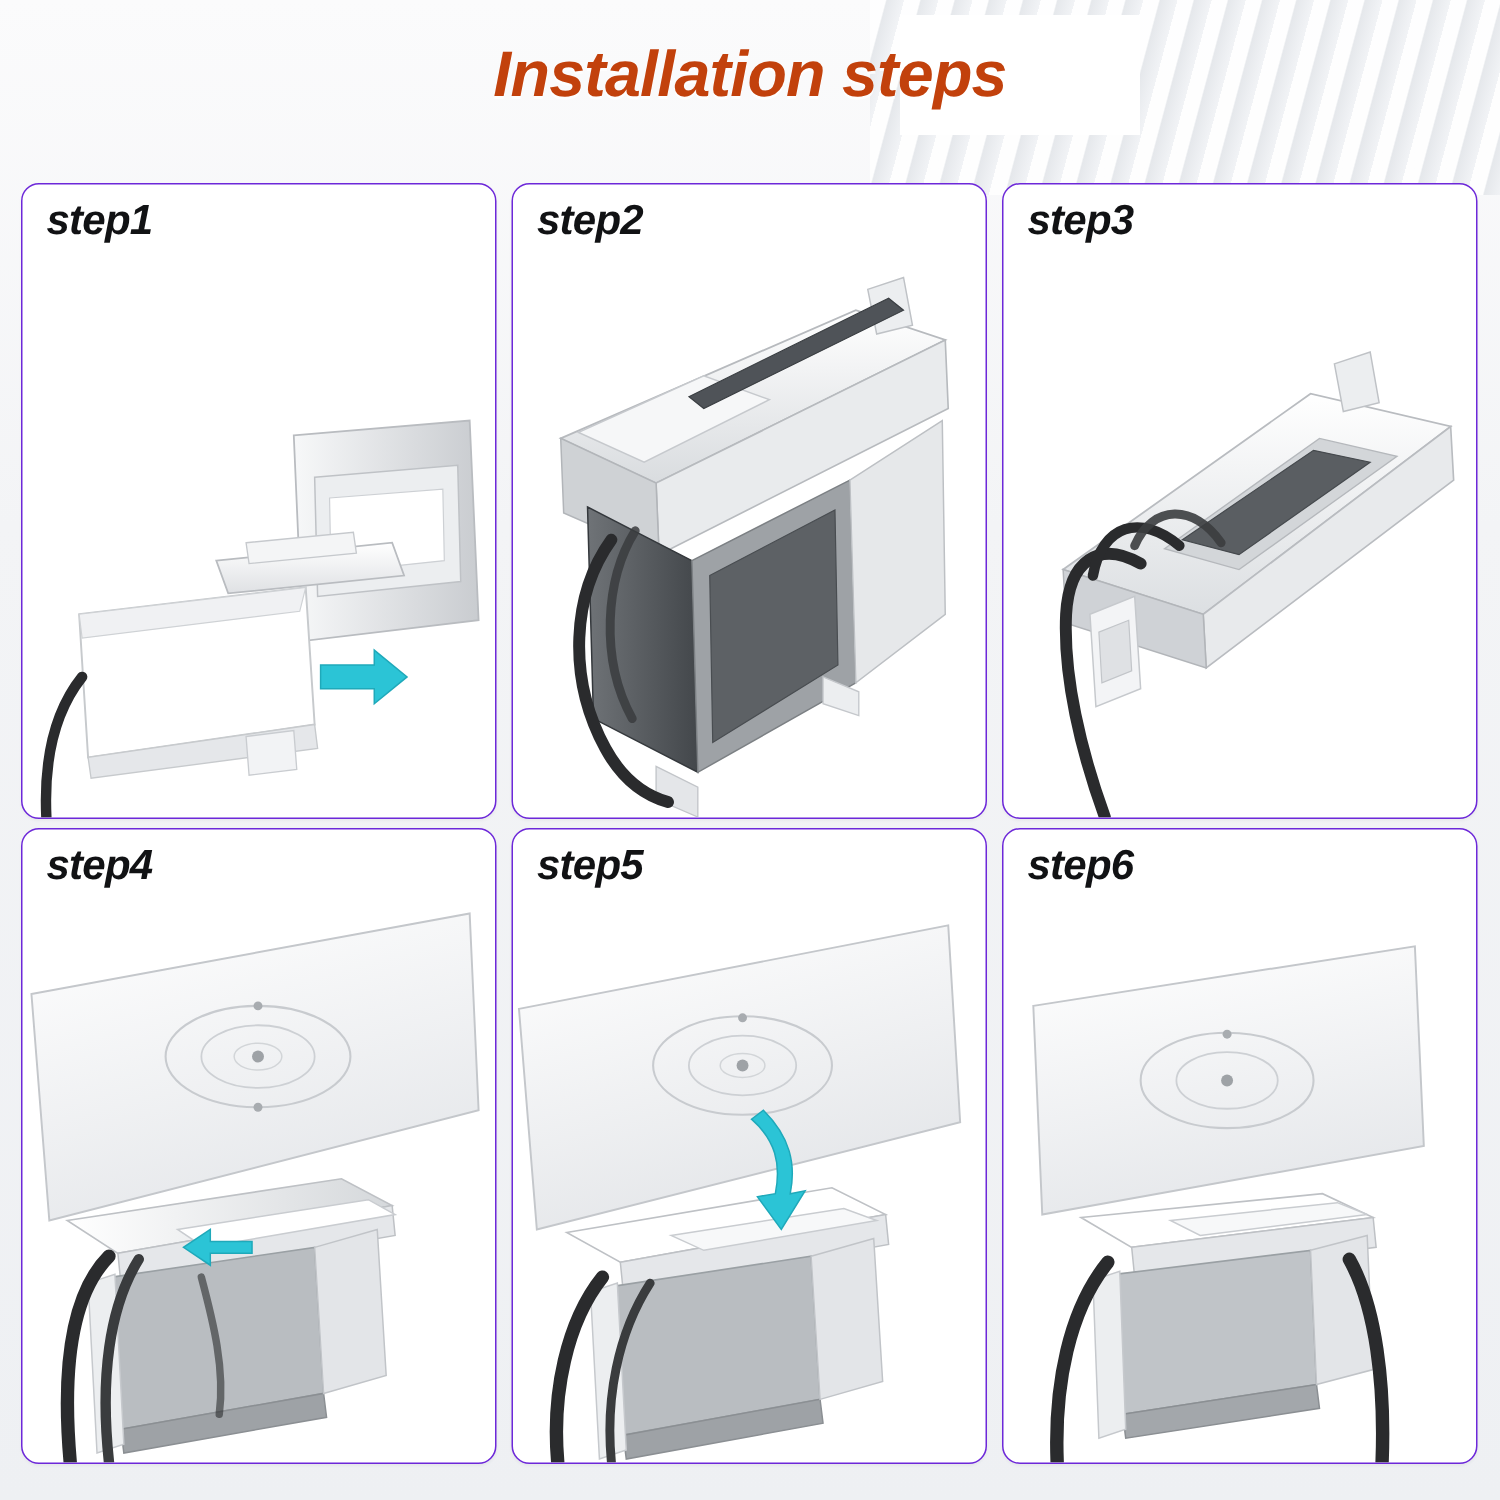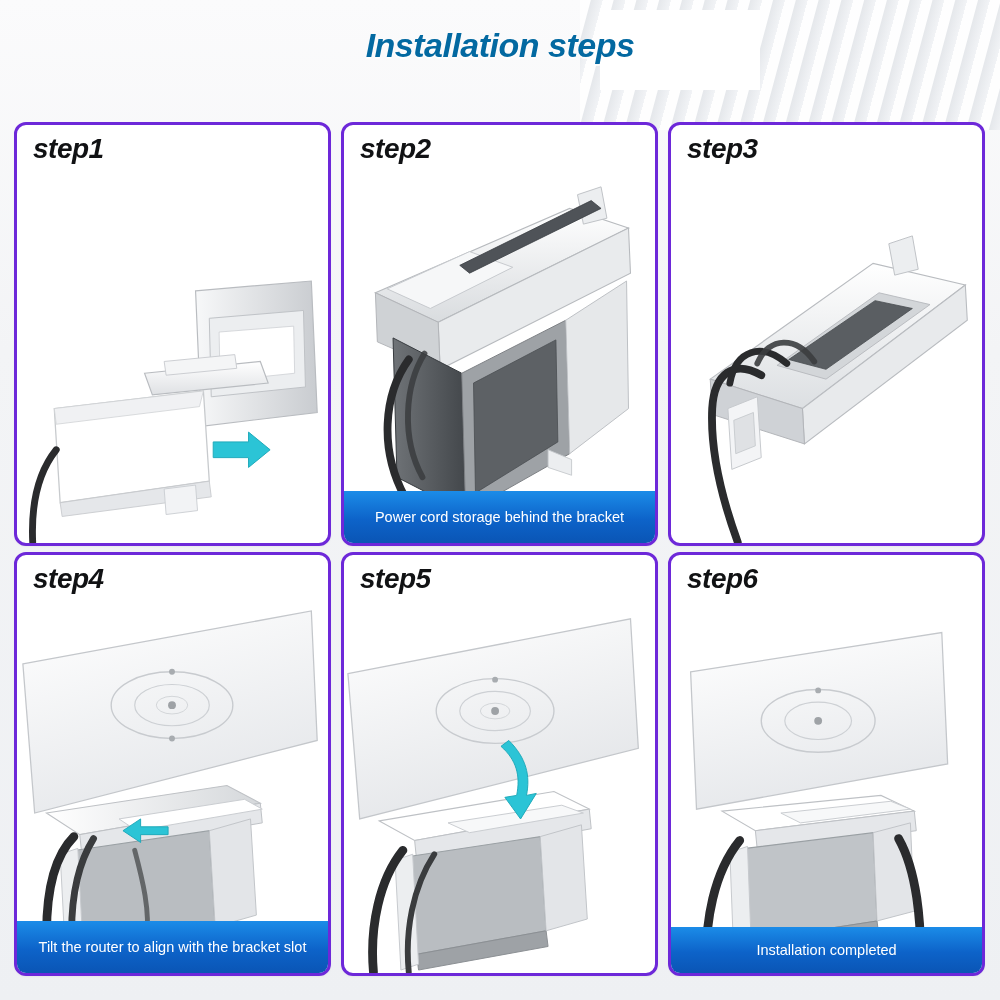--- a/index.html
+++ b/index.html
@@ -53,45 +53,45 @@
     width: 1000px;
     height: 1000px;
   }
 
   .title {
     position: absolute;
     left: 0;
     right: 0;
     top: 26px;
     text-align: center;
-    font-size: 34px;
+    font-size: 43px;
     font-weight: bold;
     font-style: italic;
     letter-spacing: -0.5px;
-    color: #0369a1;
+    color: #c2410c;
     text-shadow: 0 2px 0 rgba(255,255,255,0.8);
     z-index: 3;
   }
 
   .grid {
     position: absolute;
     left: 14px;
     top: 122px;
     width: 972px;
     display: grid;
     grid-template-columns: repeat(3, 317px);
     grid-template-rows: 424px 424px;
     column-gap: 10px;
     row-gap: 6px;
   }
 
   .card {
     position: relative;
     background: #ffffff;
-    border: 3px solid #6d28d9;
+    border: 1px solid #6d28d9;
     border-radius: 12px;
     overflow: hidden;
     box-shadow: 0 1px 2px rgba(0,0,0,0.04);
   }
 
   .step-label {
     position: absolute;
     left: 16px;
     top: 8px;
     font-size: 28px;
@@ -210,21 +210,20 @@
 
           <path d="M226 198 L288 158 L290 288 L230 334 Z" fill="#e6e8ea" stroke="#bdc0c4" stroke-width="1"></path>
 
           <path d="M96 390 L124 404 L124 424 L96 412 Z" fill="#e4e6e9" stroke="#c2c5c9" stroke-width="0.9"></path>
           <path d="M208 330 L232 340 L232 356 L208 348 Z" fill="#eceef0" stroke="#c4c7cb" stroke-width="0.9"></path>
 
           <path d="M66 238 C40 274 36 330 62 378 C74 400 90 410 104 414" stroke="#2a2b2d" stroke-width="8" fill="none" stroke-linecap="round"></path>
           <path d="M82 232 C62 264 58 318 80 358" stroke="#3a3c3e" stroke-width="6" fill="none" stroke-linecap="round" opacity="0.85"></path>
         </svg>
       </div>
-      <div class="caption two-line">Power cord storage behind the bracket</div>
     </div>
 
     <div class="card">
       <div class="step-label">step3</div>
       <div class="art">
         <svg viewBox="0 0 317 424" xmlns="http://www.w3.org/2000/svg">
           <defs>
             <linearGradient id="g3a" x1="0" y1="0" x2="0" y2="1">
               <stop offset="0%" stop-color="#ffffff"></stop>
                 <stop offset="100%" stop-color="#dcdfe2"></stop>
@@ -286,21 +285,20 @@
 
           <g>
             <path d="M154 276 L126 276 L126 268 L108 280 L126 292 L126 284 L154 284 Z" fill="#2bc4d6" stroke="#1fa9ba" stroke-width="1"></path>
           </g>
 
           <path d="M58 286 C34 310 26 356 32 424" stroke="#2a2b2d" stroke-width="9" fill="none" stroke-linecap="round"></path>
           <path d="M78 288 C58 320 52 368 58 424" stroke="#3a3c3e" stroke-width="7" fill="none" stroke-linecap="round"></path>
           <path d="M120 300 C128 330 136 362 132 392" stroke="#2a2b2d" stroke-width="5" fill="none" stroke-linecap="round" opacity="0.6"></path>
         </svg>
       </div>
-      <div class="caption two-line">Tilt the router to align with the bracket slot</div>
     </div>
 
     <div class="card">
       <div class="step-label">step5</div>
       <div class="art">
         <svg viewBox="0 0 317 424" xmlns="http://www.w3.org/2000/svg">
           <defs>
             <linearGradient id="g5a" x1="0" y1="0" x2="0.4" y2="1">
               <stop offset="0%" stop-color="#ffffff"></stop>
                 <stop offset="100%" stop-color="#e4e6e9"></stop>
@@ -356,17 +354,16 @@
 
           <path d="M76 298 L206 282 L210 372 L80 392 Z" fill="#c0c4c8" stroke="#9aa0a4" stroke-width="1.1"></path>
           <path d="M80 392 L210 372 L212 388 L82 408 Z" fill="#a3a7ab" stroke="#8b8f93" stroke-width="1"></path>
           <path d="M206 282 L244 272 L248 362 L210 372 Z" fill="#e3e5e8" stroke="#c1c4c8" stroke-width="1"></path>
           <path d="M60 302 L78 296 L82 402 L64 408 Z" fill="#eceef0" stroke="#c6c9cd" stroke-width="1"></path>
 
           <path d="M70 290 C44 322 34 372 36 424" stroke="#2a2b2d" stroke-width="9" fill="none" stroke-linecap="round"></path>
           <path d="M232 288 C250 320 256 372 254 424" stroke="#2a2b2d" stroke-width="9" fill="none" stroke-linecap="round"></path>
         </svg>
       </div>
-      <div class="caption">Installation completed</div>
     </div>
 
   </div>
 </div>
 
 </body></html>

